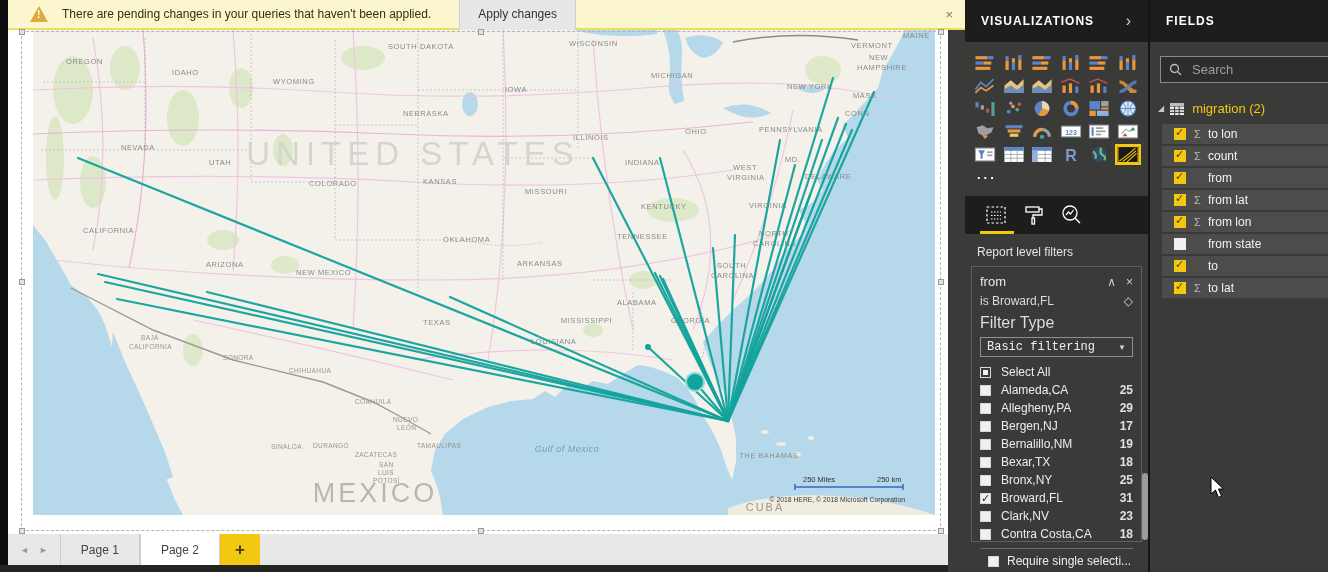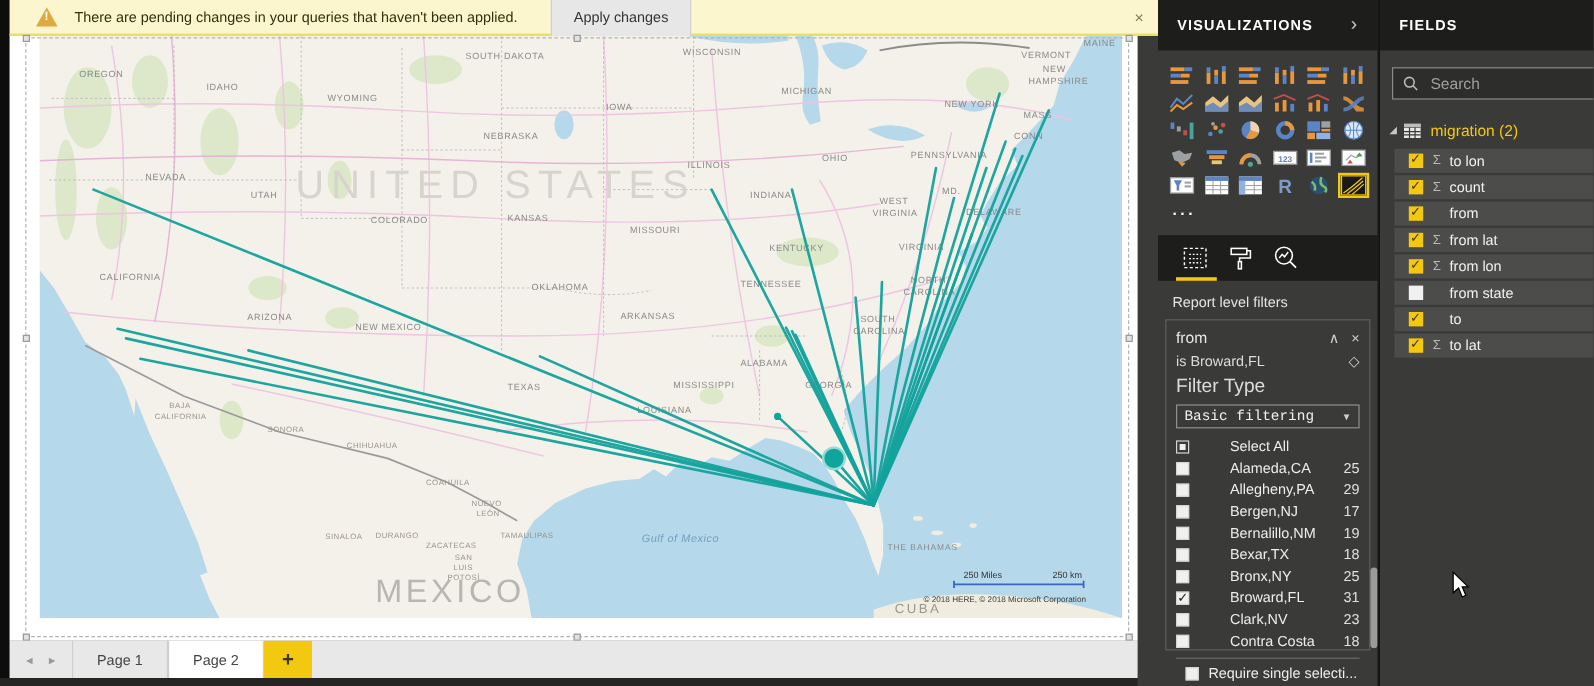--- a/index.html
+++ b/index.html
@@ -71,28 +71,28 @@
   .fc-row1{display:flex;align-items:center;font-size:13px;}
   .fc-row1 .grow{flex:1;}
   .fc-chev,.fc-close,.fc-erase{color:#cfcfcf;font-size:12px;margin-left:10px;cursor:pointer;}
   .fc-cond{display:flex;align-items:flex-start;font-size:12px;margin-top:5px;color:#dcdcdc;}
   .fc-type{font-size:16px;margin-top:6px;color:#dcdcdc;}
   .fc-dd{margin-top:5px;height:20px;border:1px solid #8f8f8f;background:#3a3a39;display:flex;
          align-items:center;padding:0 6px;font-size:12px;color:#f0f0f0;cursor:pointer;}
   .fc-dd .grow{flex:1;font-family:Liberation Mono, monospace;}
   .fc-dd .caret{font-size:8px;color:#d0d0d0;}
   .fc-list{margin-top:6px;}
-  .fc-item{display:flex;align-items:center;height:18px;font-size:12px;color:#ededed;gap:24px;}
+  .fc-item{display:flex;align-items:center;height:18px;font-size:12px;color:#ededed;}
   .cb{width:11px;height:11px;border:1px solid #d6d6d6;background:#f0f0f0;margin-right:10px;
       position:relative;flex:none;cursor:pointer;}
   .cb.partial{background:#3a3a39;}
   .cb.partial:after{content:"";position:absolute;left:2px;top:2px;width:5px;height:5px;background:#f0f0f0;}
   .cb.checked:after{content:"✓";position:absolute;left:0px;top:-2px;font-size:11px;color:#1a1a1a;}
   .fc-item .lbl{flex:1;white-space:nowrap;overflow:hidden;}
-  .fc-item .cnt{color:#e0e0e0;}
+  .fc-item .cnt{color:#e0e0e0;font-weight:bold;}
   .fc-div{height:1px;background:#6a6a6a;margin:5px 0 5px 0;}
   .fc-req{display:flex;align-items:center;font-size:12px;color:#ededed;margin-left:8px;}
   .fc-req .cb{margin-right:8px;}
   .fc-req .lbl{white-space:nowrap;overflow:hidden;text-overflow:ellipsis;width:130px;}
 
   .vscroll{position:absolute;left:1142px;top:473px;width:6px;height:67px;background:#9b9b9b;border-radius:3px;}
 
   
   .search-box{margin:14px 10px 0 10px;height:27px;background:#2d2d2c;border:1px solid #8a8a8a;
               display:flex;align-items:center;padding:0 8px;}

